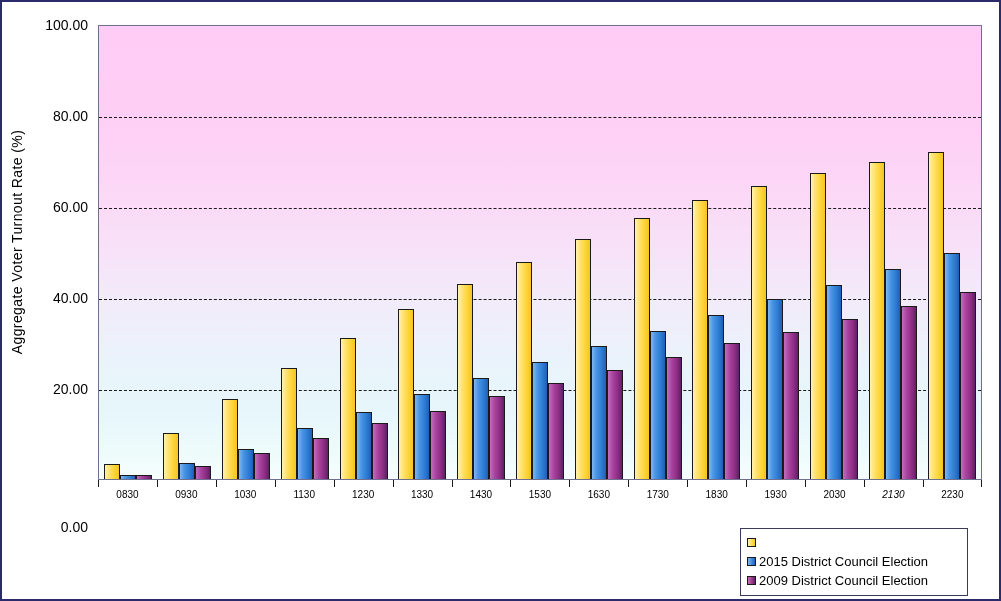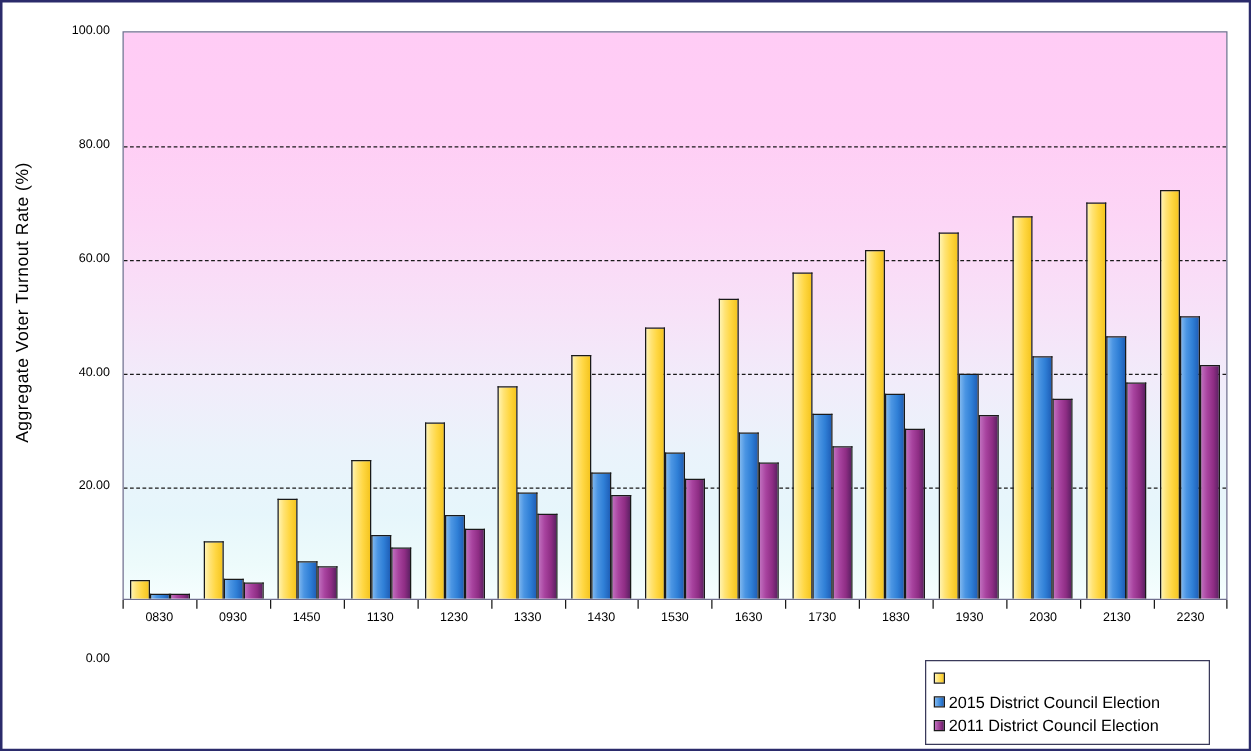--- a/index.html
+++ b/index.html
@@ -47,21 +47,21 @@
   #y-tick-labels {
     position: absolute;
     left: 28px;
     top: 10px;
     width: 62px;
     height: 480px;
   }
   .y-tick-label {
     position: absolute;
     right: 4px;
-    font-size: 10px;
+    font-size: 14px;
     color: #000000;
     transform: translateY(-50%);
     white-space: nowrap;
   }
 
   
   #plot-area {
     position: absolute;
     left: 96px;
     top: 23px;
@@ -337,43 +337,43 @@
       <div class="x-tick-cell" style="width: 6.66667%;"></div>
       <div class="x-tick-cell" style="width: 6.66667%;"></div>
       <div class="x-tick-cell" style="width: 6.66667%;"></div>
       <div class="x-tick-cell" style="width: 6.66667%;"></div>
       <div class="x-tick-cell" style="width: 6.66667%;"></div>
       <div class="x-tick-cell" style="width: 6.66667%;"></div>
     </div>
   <div id="x-tick-labels">
       <div class="x-tick-label" style="width: 6.66667%;">0830</div>
       <div class="x-tick-label" style="width: 6.66667%;">0930</div>
-      <div class="x-tick-label" style="width: 6.66667%;">1450</div>
+      <div class="x-tick-label" style="width: 6.66667%;">1030</div>
       <div class="x-tick-label" style="width: 6.66667%;">1130</div>
       <div class="x-tick-label" style="width: 6.66667%;">1230</div>
       <div class="x-tick-label" style="width: 6.66667%;">1330</div>
       <div class="x-tick-label" style="width: 6.66667%;">1430</div>
       <div class="x-tick-label" style="width: 6.66667%;">1530</div>
       <div class="x-tick-label" style="width: 6.66667%;">1630</div>
       <div class="x-tick-label" style="width: 6.66667%;">1730</div>
       <div class="x-tick-label" style="width: 6.66667%;">1830</div>
       <div class="x-tick-label" style="width: 6.66667%;">1930</div>
       <div class="x-tick-label" style="width: 6.66667%;">2030</div>
-      <div class="x-tick-label" style="width: 6.66667%;">2130</div>
+      <div class="x-tick-label" style="width: 6.66667%; font-style: italic;">2130</div>
       <div class="x-tick-label" style="width: 6.66667%;">2230</div>
     </div>
 
 
   <div id="legend">
       <div class="legend-row">
         <span class="legend-swatch s2019"></span>
       </div>
       <div class="legend-row">
         <span class="legend-swatch s2015"></span>
         <span class="legend-label">2015 District Council Election</span>
       </div>
       <div class="legend-row">
         <span class="legend-swatch s2011"></span>
-        <span class="legend-label">2011 District Council Election</span>
+        <span class="legend-label">2009 District Council Election</span>
       </div>
     </div>
 
 </div>
 
 </body></html>

